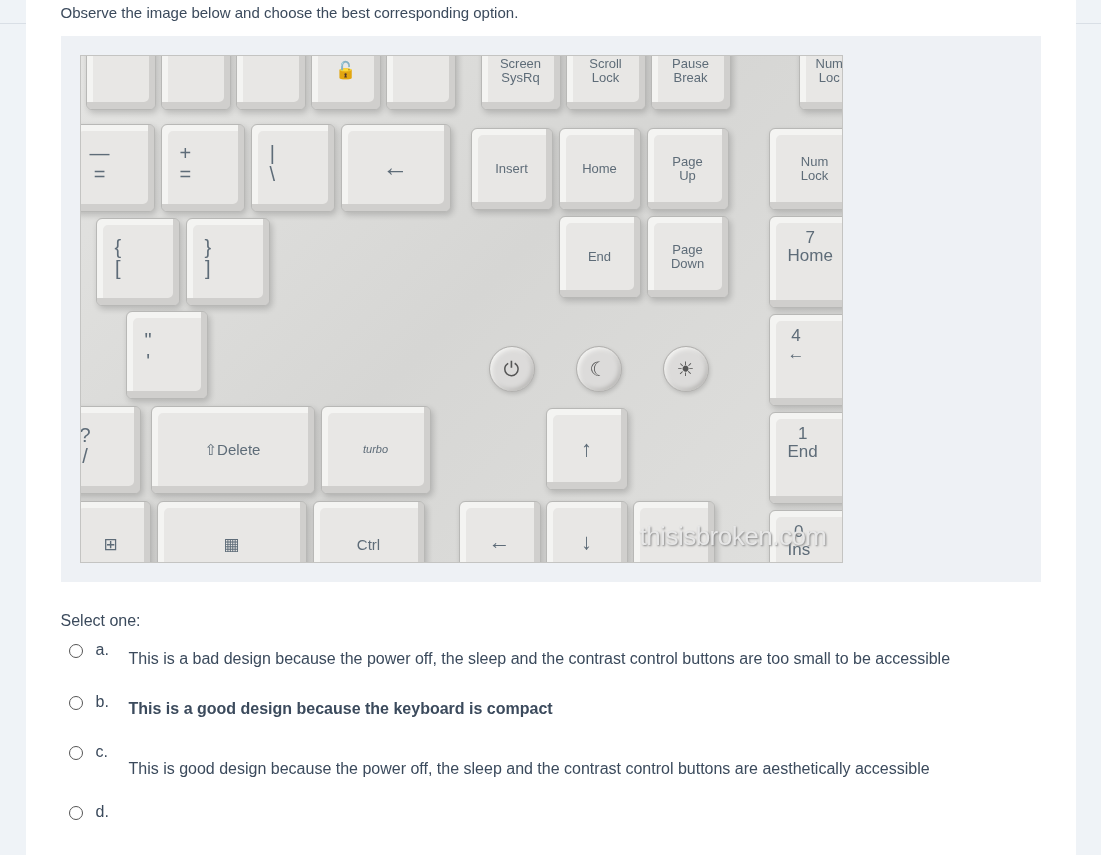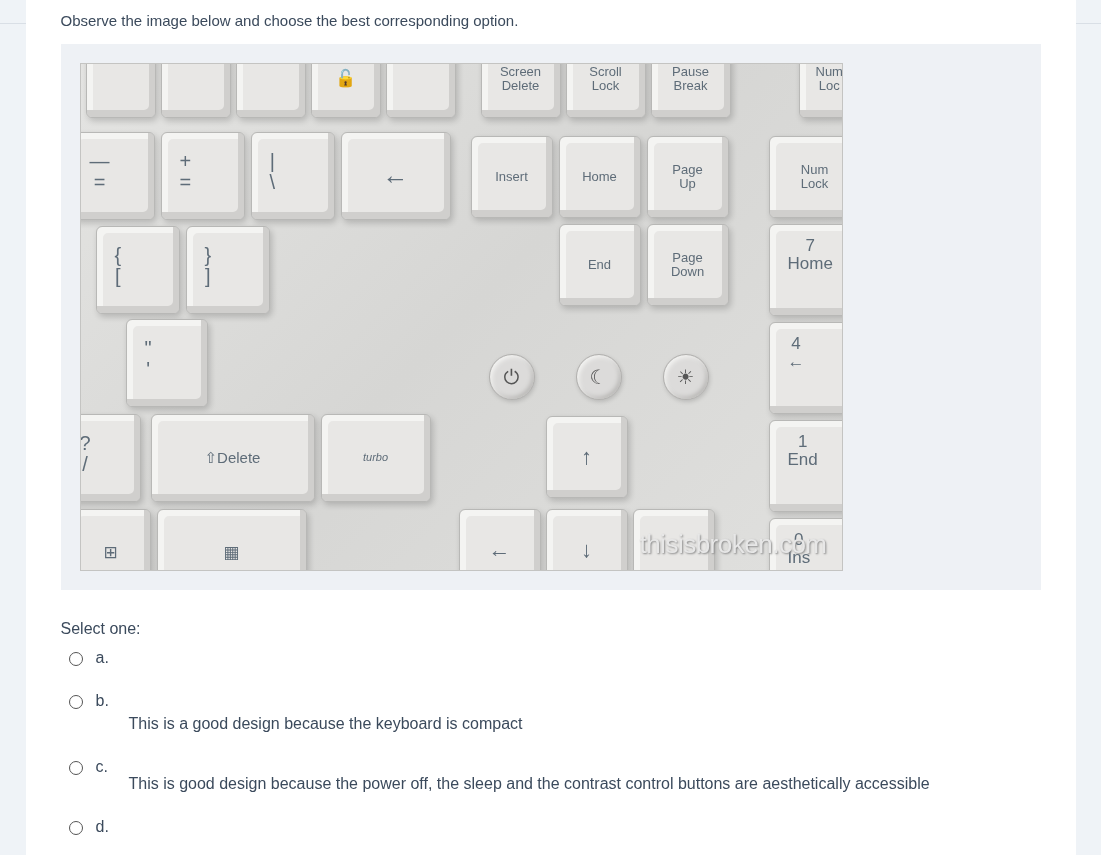--- a/index.html
+++ b/index.html
@@ -21,21 +21,21 @@
     background: #ffffff;
     max-width: 1050px;
     margin: 0 auto;
     min-height: 855px;
     padding: 0 0 30px 0;
     position: relative;
   }
   .inner {
     background: #ffffff;
     margin: 0 20px;
-    padding: 12px 15px 20px 15px;
+    padding: 4px 15px 20px 15px;
   }
   .question-text { margin-bottom: 15px; }
   .image-holder {
     background: #eef1f5;
     padding: 19px;
     margin-bottom: 30px;
   }
   .kb {
     width: 763px; height: 508px;
     background: linear-gradient(135deg,#e4e4e2 0%,#d6d6d4 50%,#e0e0de 100%);
@@ -88,42 +88,42 @@
     gap: 13px;
     margin-bottom: 26px;
     font-size:16px;
   }
   .option-row .radio {
     width:14px; height:14px; border:1.5px solid #555; border-radius:50%;
     flex:0 0 14px; margin-top:2px;
   }
   .option-row .letter { flex:0 0 20px; margin-top:-1px; }
   .option-row .text { flex:1; margin-top: 16px; }
-  .opt-b .text, .opt-d .text { margin-top: 22px; }
+  .opt-b .text, .opt-d .text { margin-top: 6px; font-weight: bold; }
   .opt-a .text { margin-top: 8px; }
 </style>
 </head>
 <body>
 
 <div class="top-divider"></div>
 <div class="sheet">
   <div class="inner">
 
     <div class="question-text">Observe the image below and choose the best corresponding option.</div>
 
     <div class="image-holder">
       <div class="kb">
 
         <div class="key" style="left:5px;  top:-24px; width:70px; height:78px;"></div>
         <div class="key" style="left:80px; top:-24px; width:70px; height:78px;"></div>
         <div class="key" style="left:155px;top:-24px; width:70px; height:78px;"></div>
         <div class="key" style="left:230px;top:-24px; width:70px; height:78px;">🔓</div>
         <div class="key" style="left:305px;top:-24px; width:70px; height:78px;"></div>
         <div class="key small-txt" style="left:400px;top:-24px; width:80px; height:78px; white-space:pre;">Screen
-Delete</div>
+SysRq</div>
         <div class="key small-txt" style="left:485px;top:-24px; width:80px; height:78px; white-space:pre;">Scroll
 Lock</div>
         <div class="key small-txt" style="left:570px;top:-24px; width:80px; height:78px; white-space:pre;">Pause
 Break</div>
         <div class="key small-txt" style="left:718px;top:-24px; width:90px; height:78px; white-space:pre; align-items:center; justify-content:flex-start; padding-left:16px;">Num
 Loc</div>
 
         <div class="key top-left" style="left:-10px; top:68px; width:84px; height:88px; white-space:pre;">—
 =</div>
         <div class="key top-left" style="left:80px;  top:68px; width:84px; height:88px; white-space:pre;">+
@@ -161,36 +161,38 @@
         <div class="key top-left" style="left:-20px; top:350px; width:80px; height:88px; white-space:pre;">?
 /</div>
         <div class="key" style="left:70px;  top:350px; width:164px; height:88px; font-size:15px;">⇧Delete</div>
         <div class="key" style="left:240px; top:350px; width:110px; height:88px; font-style:italic; font-size:11px;">turbo</div>
         <div class="key" style="left:465px; top:352px; width:82px; height:82px; font-size:22px;">↑</div>
         <div class="key top-left small-txt" style="left:688px; top:356px; width:92px; height:92px; white-space:pre; font-size:17px; padding-top:12px;">1
 End</div>
 
         <div class="key" style="left:-10px; top:445px; width:80px; height:88px;">⊞</div>
         <div class="key" style="left:76px;  top:445px; width:150px; height:88px;">▦</div>
+        <div class="key" style="left:232px; top:445px; width:112px; height:88px; font-size:15px;">Ctrl</div>
         <div class="key" style="left:378px; top:445px; width:82px; height:82px; font-size:22px;">←</div>
         <div class="key" style="left:465px; top:445px; width:82px; height:82px; font-size:22px;">↓</div>
         <div class="key" style="left:552px; top:445px; width:82px; height:82px;"></div>
         <div class="key top-left small-txt" style="left:688px; top:454px; width:92px; height:92px; white-space:pre; font-size:17px; padding-top:12px;">0
 Ins</div>
 
         <div class="watermark">thisisbroken.com</div>
       </div>
     </div>
 
     <div class="select-one">Select one:</div>
 
     <div class="options">
       <label class="option-row opt-a">
         <span class="radio"></span>
         <span class="letter">a.</span>
+        <span class="text">This is a bad design because the power off, the sleep and the contrast control buttons are too small to be accessible</span>
       </label>
       <label class="option-row opt-b">
         <span class="radio"></span>
         <span class="letter">b.</span>
         <span class="text">This is a good design because the keyboard is compact</span>
       </label>
       <label class="option-row">
         <span class="radio"></span>
         <span class="letter">c.</span>
         <span class="text">This is good design because the power off, the sleep and the contrast control buttons are aesthetically accessible</span>

